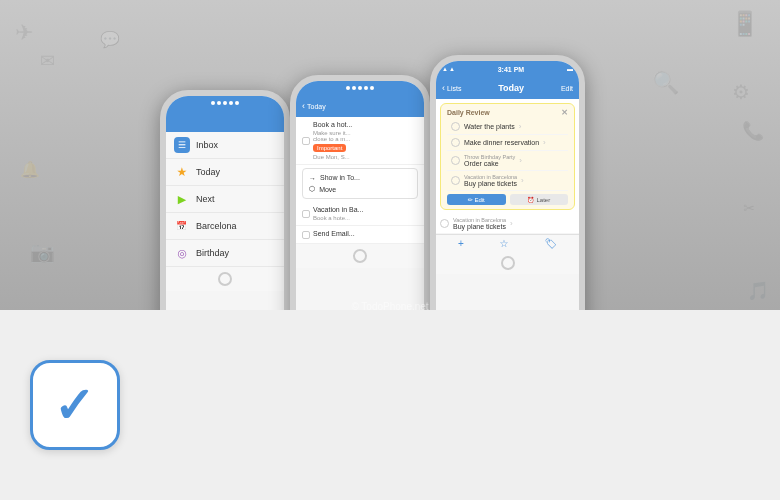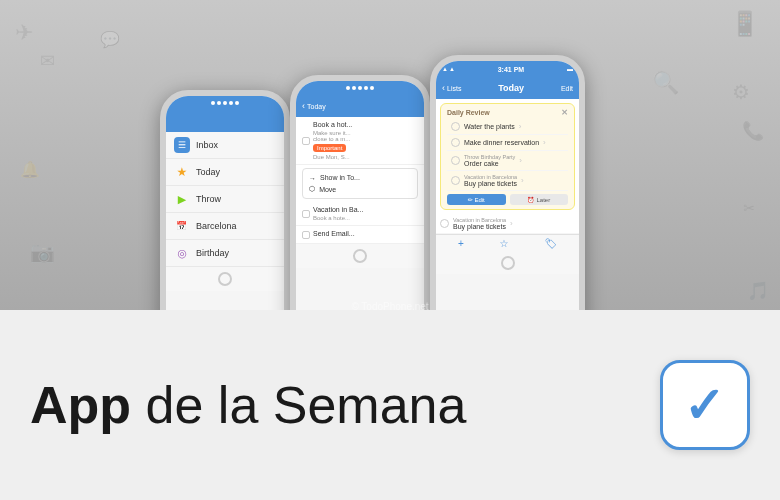--- a/index.html
+++ b/index.html
@@ -406,21 +406,21 @@
       <div class="menu-item">
         <div class="menu-icon menu-icon-inbox" style="font-size:9px;">☰</div>
         <span class="menu-label">Inbox</span>
       </div>
       <div class="menu-item">
         <div class="menu-icon menu-icon-today" style="font-size:12px; color:#f5a623;">★</div>
         <span class="menu-label">Today</span>
       </div>
       <div class="menu-item">
         <div class="menu-icon menu-icon-next" style="font-size:11px; color:#7ed321;">▶</div>
-        <span class="menu-label">Throw</span>
+        <span class="menu-label">Next</span>
       </div>
       <div class="menu-item">
         <div class="menu-icon menu-icon-scheduled" style="font-size:9px; color:#e74c3c;">📅</div>
         <span class="menu-label">Barcelona</span>
       </div>
       <div class="menu-item">
         <div class="menu-icon menu-icon-someday" style="font-size:11px; color:#9b59b6;">◎</div>
         <span class="menu-label">Birthday</span>
       </div>
     </div>
@@ -574,21 +574,18 @@
     <div style="background:#f7f7f7; padding:2px 0;">
       <div class="phone-home-btn"></div>
     </div>
   </div>
 
 </div>
 
 <div class="watermark">© TodoPhone.net</div>
 
 <div class="bottom-section">
-  <div class="app-title">
-    <span class="app-title-bold">App</span><span class="app-title-normal"> de la Semana</span>
-  </div>
   <div class="app-icon-wrapper">
     <div class="app-icon">
       <span class="app-icon-checkmark">✓</span>
     </div>
   </div>
 </div>
 
 </body></html>

